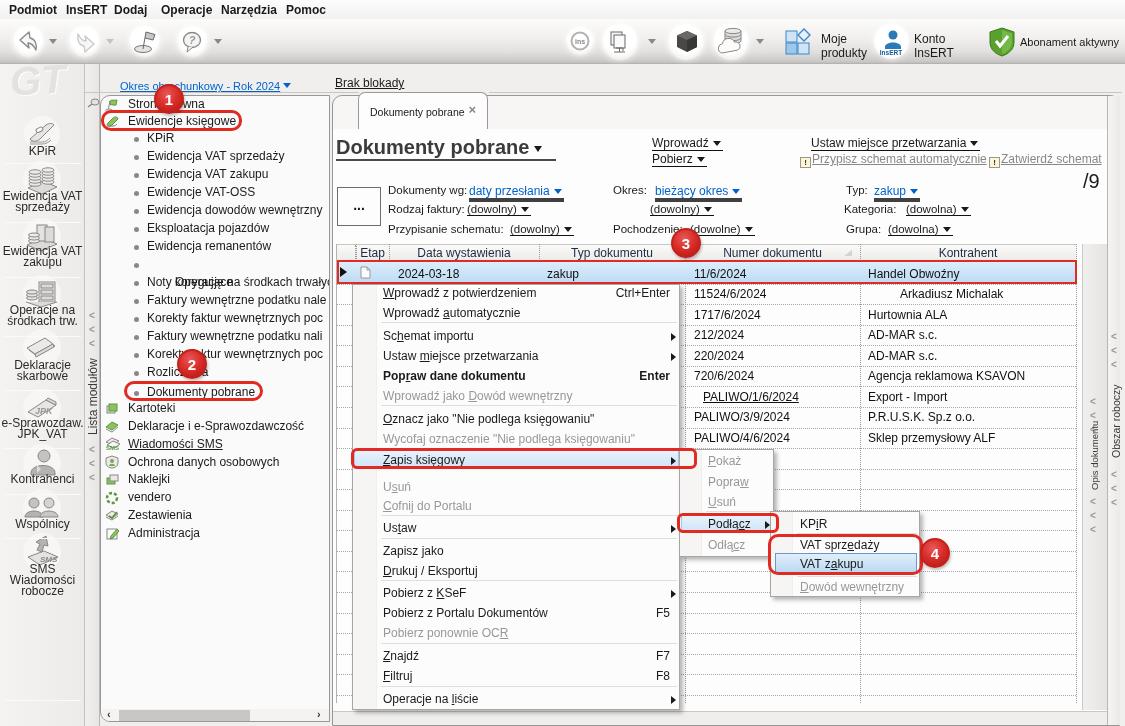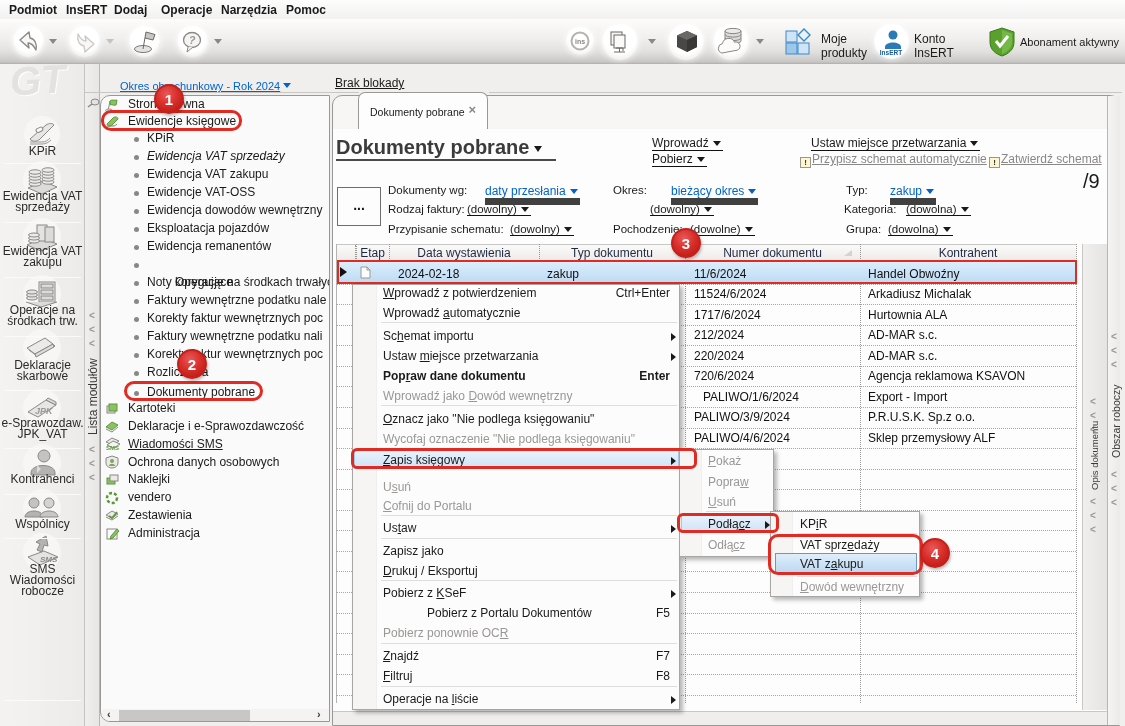--- a/index.html
+++ b/index.html
@@ -36,21 +36,21 @@
 #tab { position:absolute; left:358px; top:92px; width:130px; height:38px; background:#fdfdfd; border:1px solid #9a9896; border-bottom:none; border-radius:7px 7px 0 0; font-size:12px; color:#1a1a1a; }
 #content { position:absolute; left:333px; top:129px; width:774px; height:582px; background:#fdfdfd; }
 #botstrip { position:absolute; left:333px; top:711px; width:774px; height:14px; background:#efeeed; border-top:1px solid #c9c7c5; }
 h1.head { position:absolute; left:336px; top:136px; font-size:20px; font-weight:bold; color:#3b3b3b; }
 .ulink { color:#1a1a1a; text-decoration:underline; font-size:12px; }
 .glink { color:#8a8886; text-decoration:underline; font-size:12px; }
 .bcaret { display:inline-block; width:0; height:0; border-left:4px solid transparent; border-right:4px solid transparent; border-top:5px solid #1a1a1a; vertical-align:middle; margin-left:3px; }
 .blcaret { display:inline-block; width:0; height:0; border-left:4px solid transparent; border-right:4px solid transparent; border-top:5px solid #0063cc; vertical-align:middle; margin-left:3px; }
 .warnico { display:inline-block; width:11px; height:11px; background:#fdf6d0; border:1px solid #98968e; font-size:8px; font-weight:bold; text-align:center; line-height:10px; color:#333; vertical-align:-2px; margin-right:1px; }
 .uw { display:inline-block; border-bottom:1px solid #111; }
-.uwb { display:inline-block; border-bottom:7px solid #404040;margin-left:16px; }
+.uwb { display:inline-block; border-bottom:4px solid #404040; }
 .uw .bcaret,.uwb .blcaret { margin-left:4px; margin-right:2px; }
 .flabel { position:absolute; font-size:11.5px; color:#1a1a1a; white-space:nowrap; }
 #thead { position:absolute; left:336px; top:244px; width:740px; height:19px; background:linear-gradient(#fafaf9,#eceae9); border-top:1px solid #c9c7c5; border-bottom:1px solid #c9c7c5; }
 .hcell { position:absolute; top:246px; font-size:12px; color:#1e2a42; text-align:center; }
 .vdot { position:absolute; width:1px; border-left:1px dotted #9a9896; }
 .hdot { position:absolute; height:1px; border-top:1px dotted #aaa8a6; }
 .cell { position:absolute; font-size:12px; color:#111; white-space:nowrap; }
 #selrow { position:absolute; left:337px; top:260px; width:740px; height:24px; background:linear-gradient(#dcedfc,#bedcf4); border:2px solid #e02a22; }
 
 #opisbar { position:absolute; left:1082px; top:244px; width:25px; height:466px; background:linear-gradient(90deg,#f0efee,#e6e4e2); border-left:1px solid #c9c7c5; }
@@ -290,21 +290,21 @@
     </svg>
 <div class="titem" style="left:27px;top:1px;">Strona główna</div>
 <svg class="abs" style="left:4px;top:19px;" width="15" height="14" viewBox="0 0 15 14">
       <path d="M2 9 L8 3 C10 1 13 2 13 4 L7 10 C5 12 2 11 2 9 Z" fill="#8cc063" stroke="#5a9a3a"></path>
       <path d="M2 11 L8 11 C10 11 11 10 12 9" stroke="#7a7876" fill="none"></path>
     </svg>
 <div class="titem" style="left:27px;top:18px;">Ewidencje księgowe</div>
 <div class="tbullet" style="left:33px;top:41px;"></div>
     <div class="titem" style="left:46px;top:35px;">KPiR</div>
 <div class="tbullet" style="left:33px;top:59px;"></div>
-    <div class="titem" style="left:46px;top:53px;font-style:italic;">Ewidencja VAT sprzedaży</div>
+    <div class="titem" style="left:46px;top:53px;">Ewidencja VAT sprzedaży</div>
 <div class="tbullet" style="left:33px;top:77px;"></div>
     <div class="titem" style="left:46px;top:71px;">Ewidencja VAT zakupu</div>
 <div class="tbullet" style="left:33px;top:95px;"></div>
     <div class="titem" style="left:46px;top:89px;">Ewidencje VAT-OSS</div>
 <div class="tbullet" style="left:33px;top:113px;"></div>
     <div class="titem" style="left:46px;top:107px;">Ewidencja dowodów wewnętrzny</div>
 <div class="tbullet" style="left:33px;top:131px;"></div>
     <div class="titem" style="left:46px;top:125px;">Eksploatacja pojazdów</div>
 <div class="tbullet" style="left:33px;top:149px;"></div>
     <div class="titem" style="left:46px;top:143px;">Ewidencja remanentów</div>
@@ -452,35 +452,35 @@
 <div class="hdot" style="left:336px;top:654px;width:740px;"></div>
 <div class="hdot" style="left:336px;top:674px;width:740px;"></div>
 <div class="hdot" style="left:336px;top:695px;width:740px;"></div>
 </div>
 <div id="selrow"></div>
 <div class="abs" style="left:340px;top:267px;width:0;height:0;border-top:5px solid transparent;border-bottom:5px solid transparent;border-left:7px solid #111;"></div>
 <svg class="abs" style="left:360px;top:266px;" width="11" height="13" viewBox="0 0 11 13">
     <path d="M1 1 L7 1 L10 4 L10 12 L1 12 Z" fill="#fdfdfd" stroke="#9a9896"></path>
     <path d="M7 1 L7 4 L10 4" fill="none" stroke="#9a9896"></path>
   </svg>
-<div class="cell" style="left:398px;top:267px;">2024-02-18</div>
+<div class="cell" style="left:398px;top:267px;">2024-03-18</div>
 <div class="cell" style="left:547px;top:267px;">zakup</div>
 <div class="cell" style="left:694px;top:267px;">11/6/2024</div>
 <div class="cell" style="left:868px;top:267px;">Handel Obwoźny</div>
 <div class="cell" style="left:694px;top:287px;">11524/6/2024</div>
-<div class="cell" style="left:868px;top:287px;">Arkadiusz Michalak</div>
+<div class="cell" style="left:900px;top:287px;">Arkadiusz Michalak</div>
 <div class="cell" style="left:694px;top:308px;">1717/6/2024</div>
 <div class="cell" style="left:868px;top:308px;">Hurtownia ALA</div>
 <div class="cell" style="left:694px;top:328px;">212/2024</div>
 <div class="cell" style="left:868px;top:328px;">AD-MAR s.c.</div>
 <div class="cell" style="left:694px;top:349px;">220/2024</div>
 <div class="cell" style="left:868px;top:349px;">AD-MAR s.c.</div>
 <div class="cell" style="left:694px;top:369px;">720/6/2024</div>
 <div class="cell" style="left:868px;top:369px;">Agencja reklamowa KSAVON</div>
-<div class="cell" style="left:703px;top:390px;">PALIWO/1/6/2024</div>
+<div class="cell" style="left:703px;top:390px;text-decoration:underline;">PALIWO/1/6/2024</div>
 <div class="cell" style="left:868px;top:390px;">Export - Import</div>
 <div class="cell" style="left:694px;top:410px;">PALIWO/3/9/2024</div>
 <div class="cell" style="left:868px;top:410px;">P.R.U.S.K. Sp.z o.o.</div>
 <div class="cell" style="left:694px;top:431px;">PALIWO/4/6/2024</div>
 <div class="cell" style="left:868px;top:431px;">Sklep przemysłowy ALF</div>
 
 <div id="opisbar">
 <div class="vchev" style="left:7px;top:152px;">&lt;</div>
 <div class="vchev" style="left:7px;top:166px;">&lt;</div>
 <div class="vchev" style="left:7px;top:180px;">&lt;</div>
@@ -525,21 +525,21 @@
 <div class="mi gray" style="top:214px;"><u>C</u>ofnij do Portalu</div>
 <div class="msep" style="top:230px;width:296px;"></div>
 <div class="mi" style="top:236px;">Us<u>t</u>aw</div>
     <div class="marrow" style="left:318px;top:240px;"></div>
 <div class="msep" style="top:253px;width:296px;"></div>
 <div class="mi" style="top:259px;">Zapisz <u>j</u>ako</div>
 <div class="mi" style="top:279px;"><u>D</u>rukuj / Eksportuj</div>
 <div class="msep" style="top:295px;width:296px;"></div>
 <div class="mi" style="top:301px;">Pobierz z <u>K</u>SeF</div>
     <div class="marrow" style="left:318px;top:305px;"></div>
-<div class="mi" style="top:321px;margin-left:44px;">Pobierz z Portalu Dokumentów</div>
+<div class="mi" style="top:321px;">Pobierz z Portalu Dokumentów</div>
     <div class="msc" style="right:9px;top:321px;">F5</div>
 <div class="mi gray" style="top:341px;">Pobierz ponownie OC<u>R</u></div>
 <div class="msep" style="top:358px;width:296px;"></div>
 <div class="mi" style="top:364px;"><u>Z</u>najdź</div>
     <div class="msc" style="right:9px;top:364px;">F7</div>
 <div class="mi" style="top:384px;"><u>F</u>iltruj</div>
     <div class="msc" style="right:9px;top:384px;">F8</div>
 <div class="msep" style="top:401px;width:296px;"></div>
 <div class="mi" style="top:407px;">Operacje na <u>l</u>iście</div>
     <div class="marrow" style="left:318px;top:411px;"></div>

